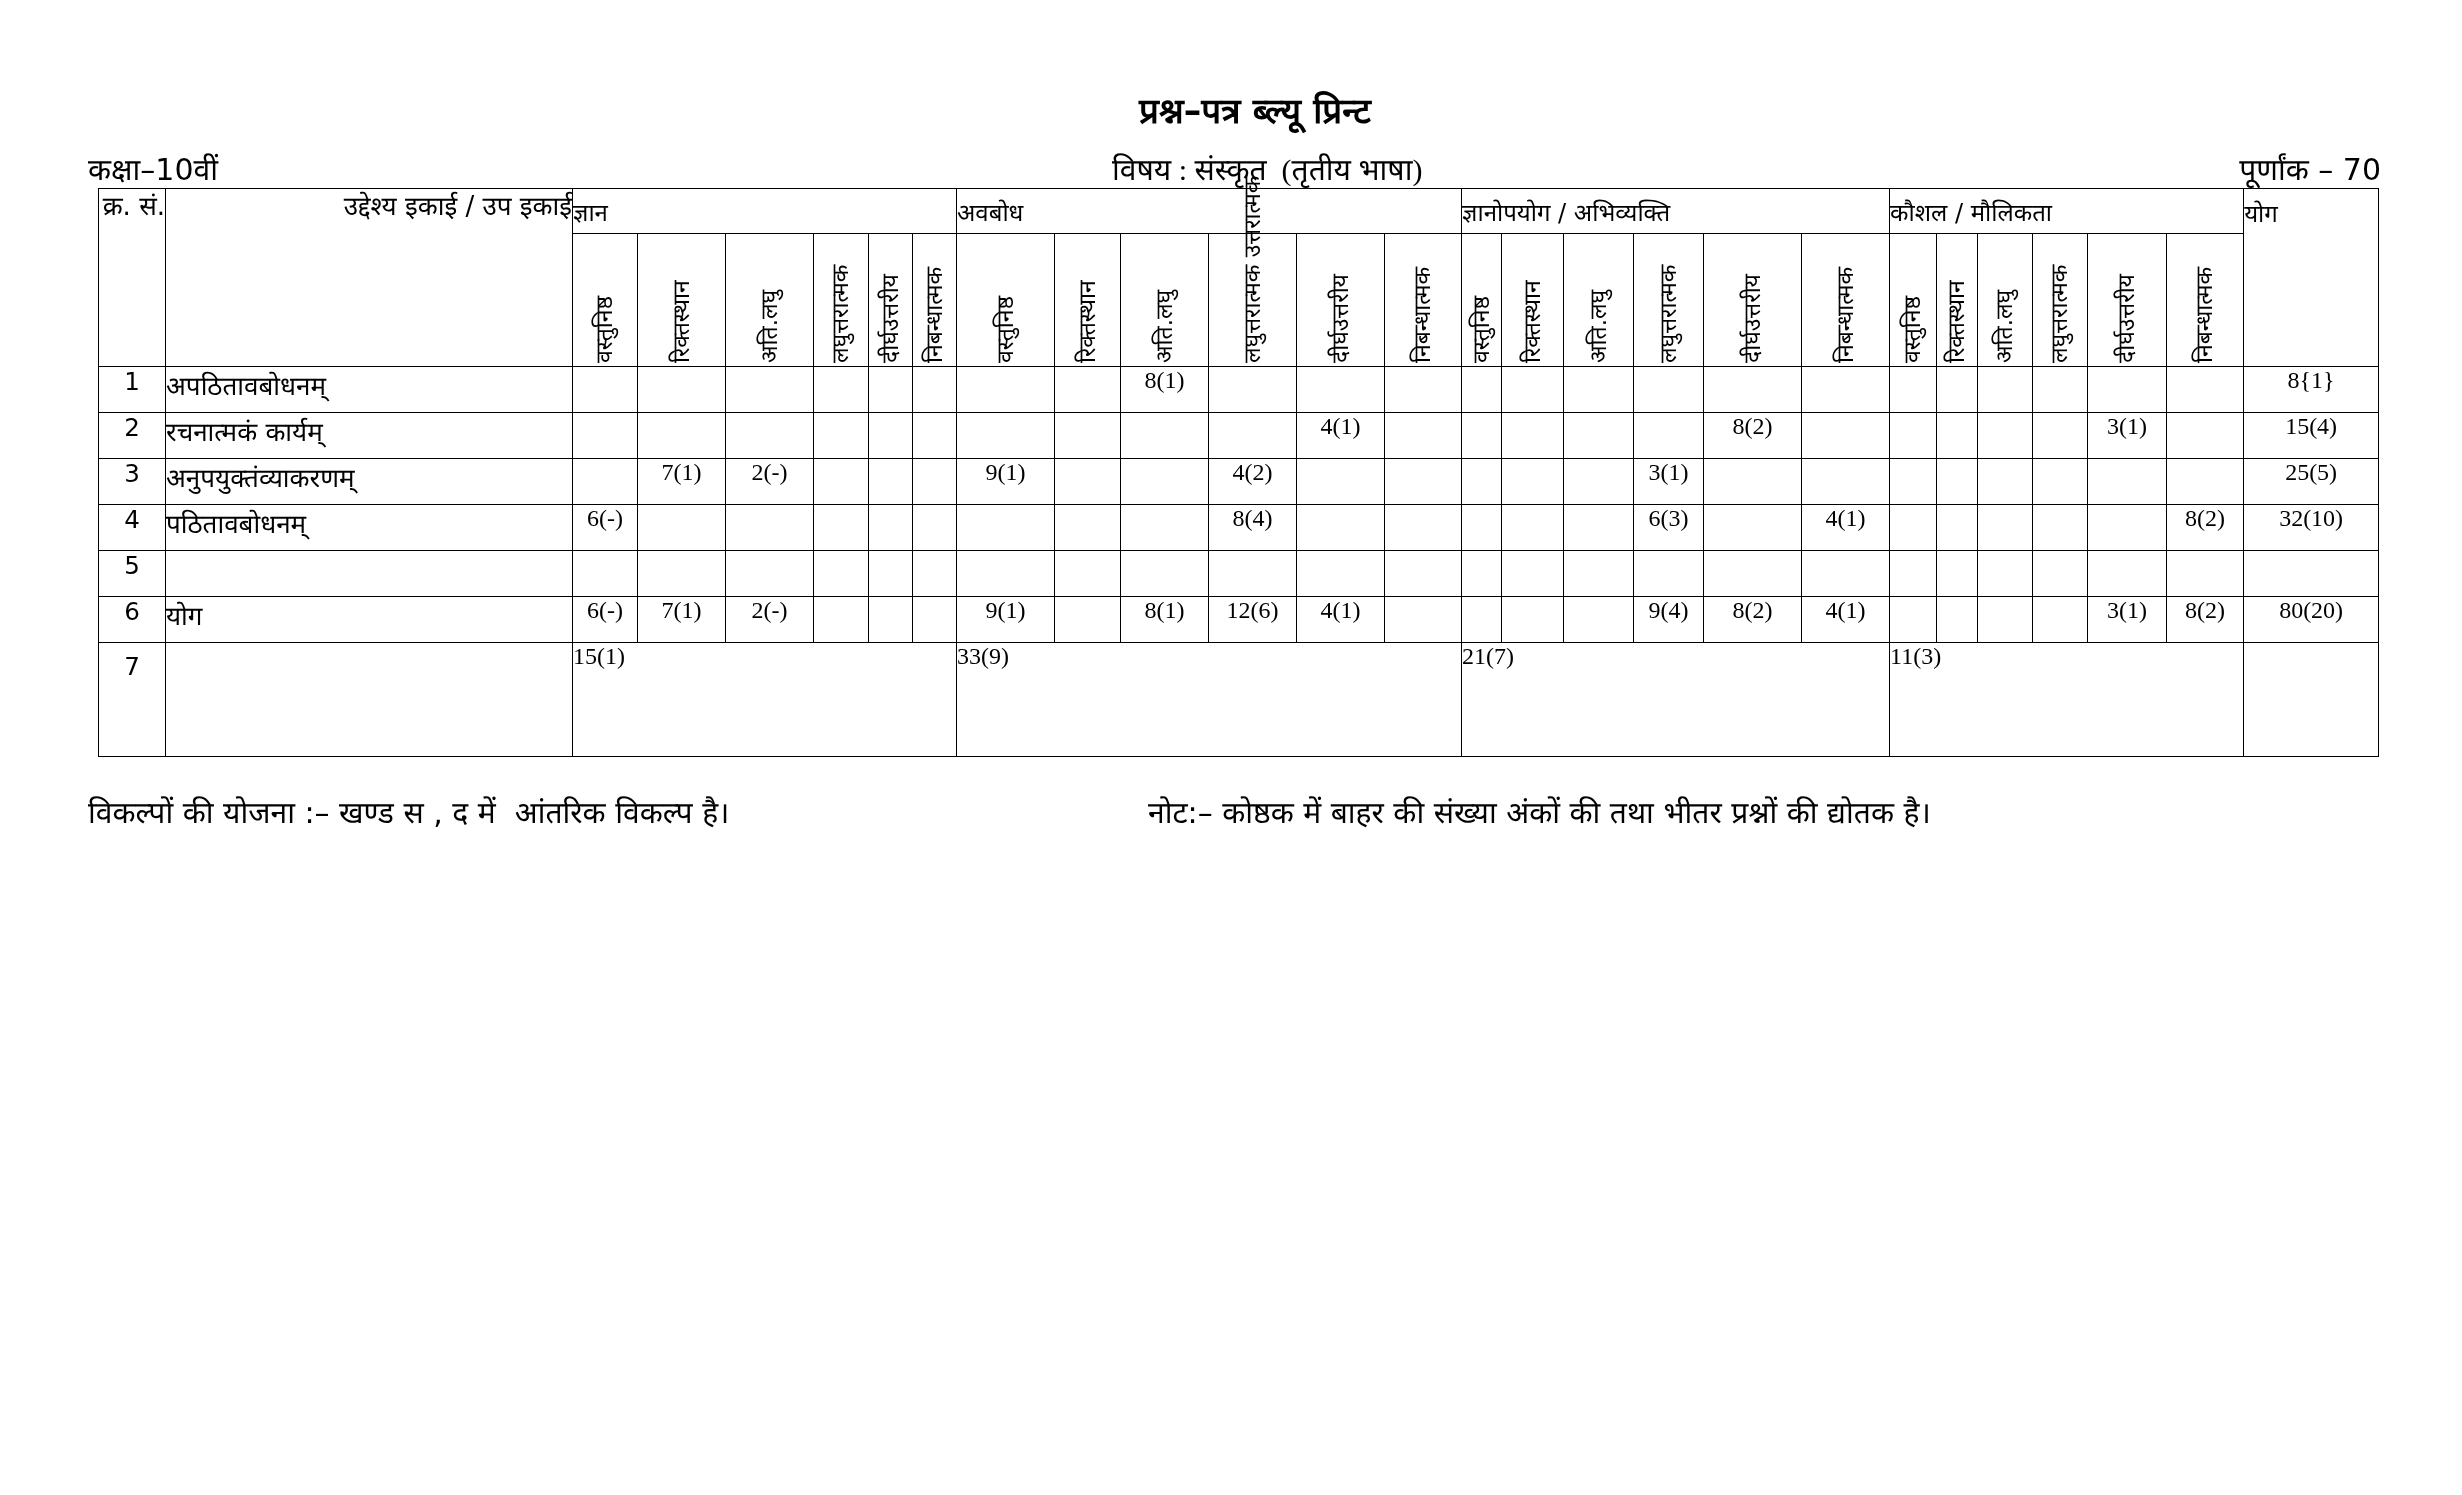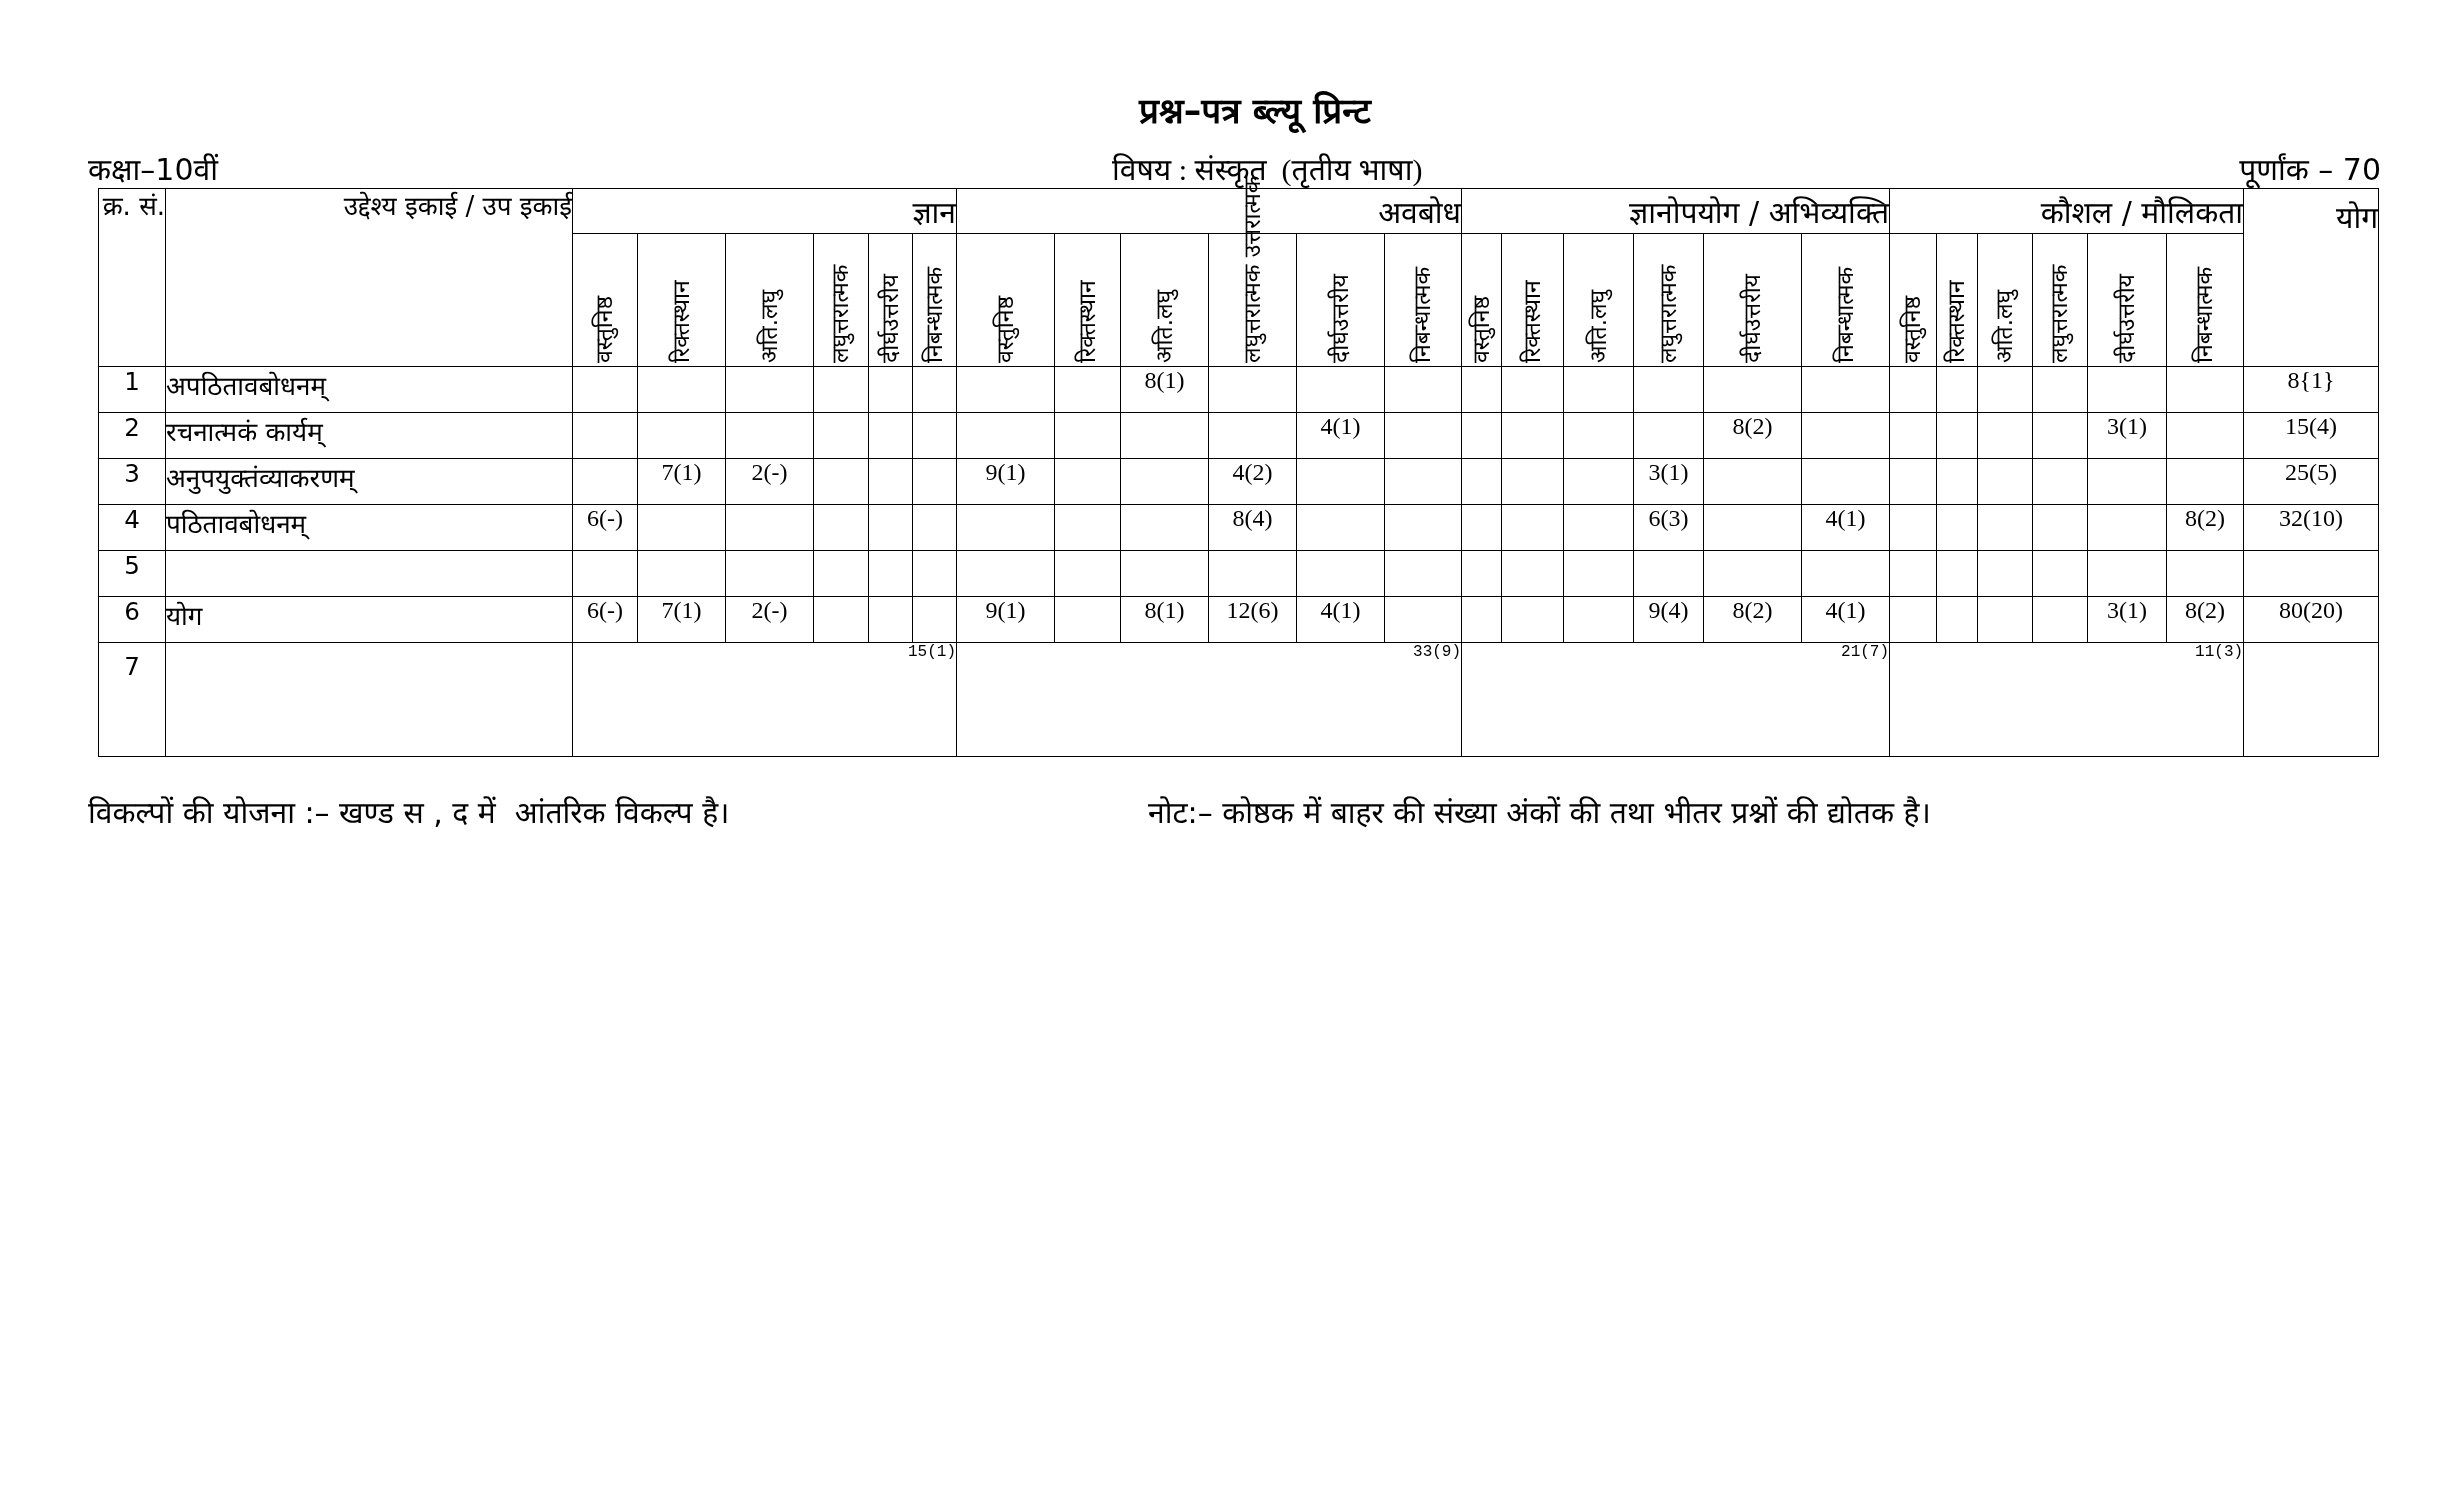--- a/index.html
+++ b/index.html
@@ -3,29 +3,29 @@
 <meta charset="utf-8">
 <style>
   html, body { margin:0; padding:0; background:#ffffff; }
   body { width:2462px; height:1495px; position:relative; overflow:hidden; color:#000; font-family:"DejaVu Sans", sans-serif; }
   .title { position:absolute; top:86px; left:0; width:2462px; text-align:center; font-size:35px; font-weight:bold;padding-left:24px; }
   .class-label { position:absolute; top:148px; left:88px; font-size:30px;text-align:right; }
   .subject { position:absolute; top:148px; left:1112px; font-size:30px; white-space:pre;font-family:Liberation Serif, serif; }
   .marks { position:absolute; top:148px; right:81px; font-size:30px; }
   table.bp { position:absolute; left:98px; top:188px; border-collapse:collapse; table-layout:fixed; width:2281px; }
   table.bp td, table.bp th { border:1.8px solid #000; padding:0; font-weight:normal; vertical-align:top; }
-  table.bp th.grp { height:44px; font-size:30px; text-align:right; vertical-align:middle;margin-top:15px; }
+  table.bp th.grp { height:44px; font-size:24px; text-align:left; vertical-align:middle;margin-top:15px; }
   th.sno-h { font-size:26px; text-align:right; padding-left:10.6px; line-height:35px; }
   th.unit-h { font-size:26px; text-align:right; line-height:35px; }
   th.sub { height:132px; position:relative; vertical-align:bottom; }
   th.sub .rot { position:absolute; bottom:3.5px; left:50%; transform-origin:left bottom; transform:translateX(10.6px) rotate(-90deg); white-space:nowrap; font-size:23px; line-height:23px; }
   td.cell { height:45px; font-family:"Liberation Serif", serif; font-size:24px; text-align:center; vertical-align:top; padding-top:5.3px; }
   td.sno { height:45px; font-size:24.6px; text-align:center; vertical-align:middle; }
   td.unit { font-size:26px; padding-left:10.6px; vertical-align:top; padding-top:3.5px; }
-  td.merge { font-family:Liberation Mono, monospace; font-size:16px; text-align:right; height:113px; padding-top:3.5px; }
+  td.merge { font-family:Liberation Serif, serif; font-size:24px; text-align:left; height:113px; padding-top:3.5px; }
   .footer-left { position:absolute; top:791px; left:88px; font-size:30px; white-space:pre; }
   .footer-right { position:absolute; top:791px; left:1148px; font-size:30px; white-space:pre; }
 </style>
 </head>
 <body>
 
 <div class="title">प्रश्न–पत्र ब्ल्यू प्रिन्ट</div>
 <div class="class-label">कक्षा–10वीं</div>
 <div class="subject">विषय : संस्कृत  (तृतीय भाषा)</div>
 <div class="marks">पूर्णांक – 70</div>

